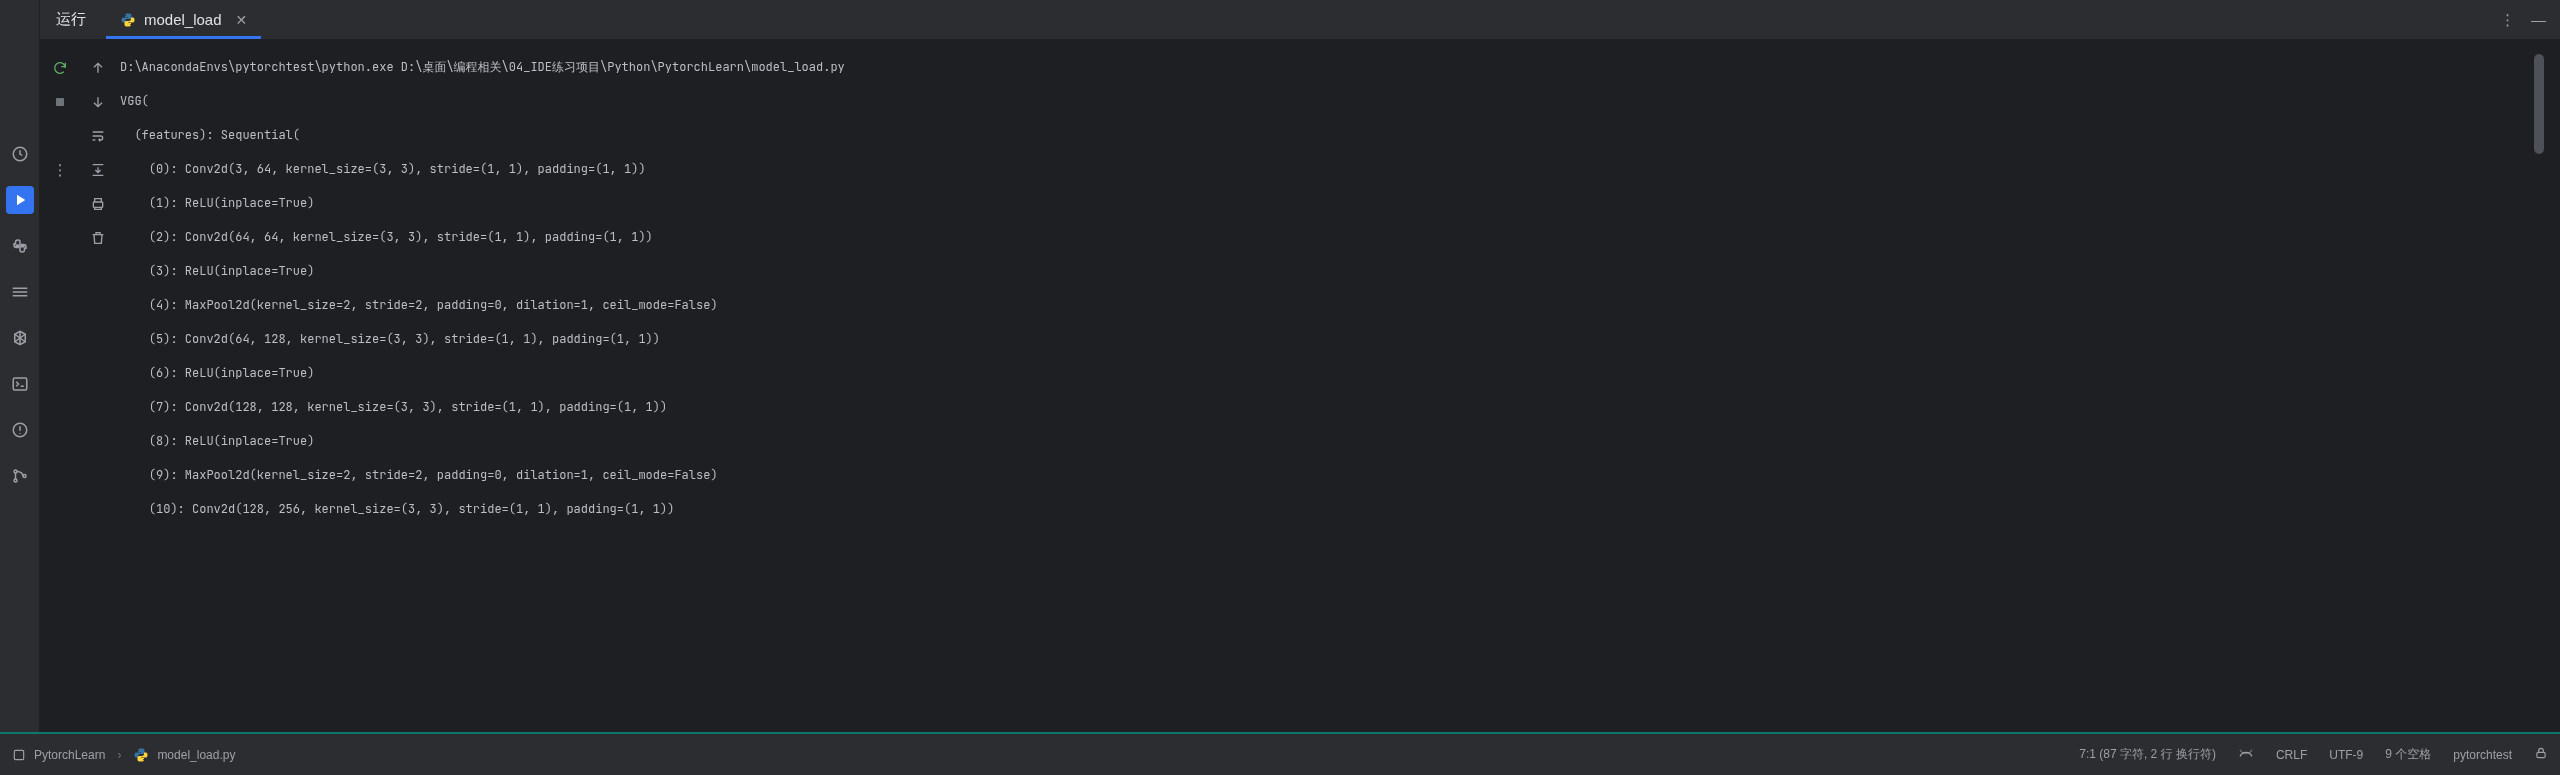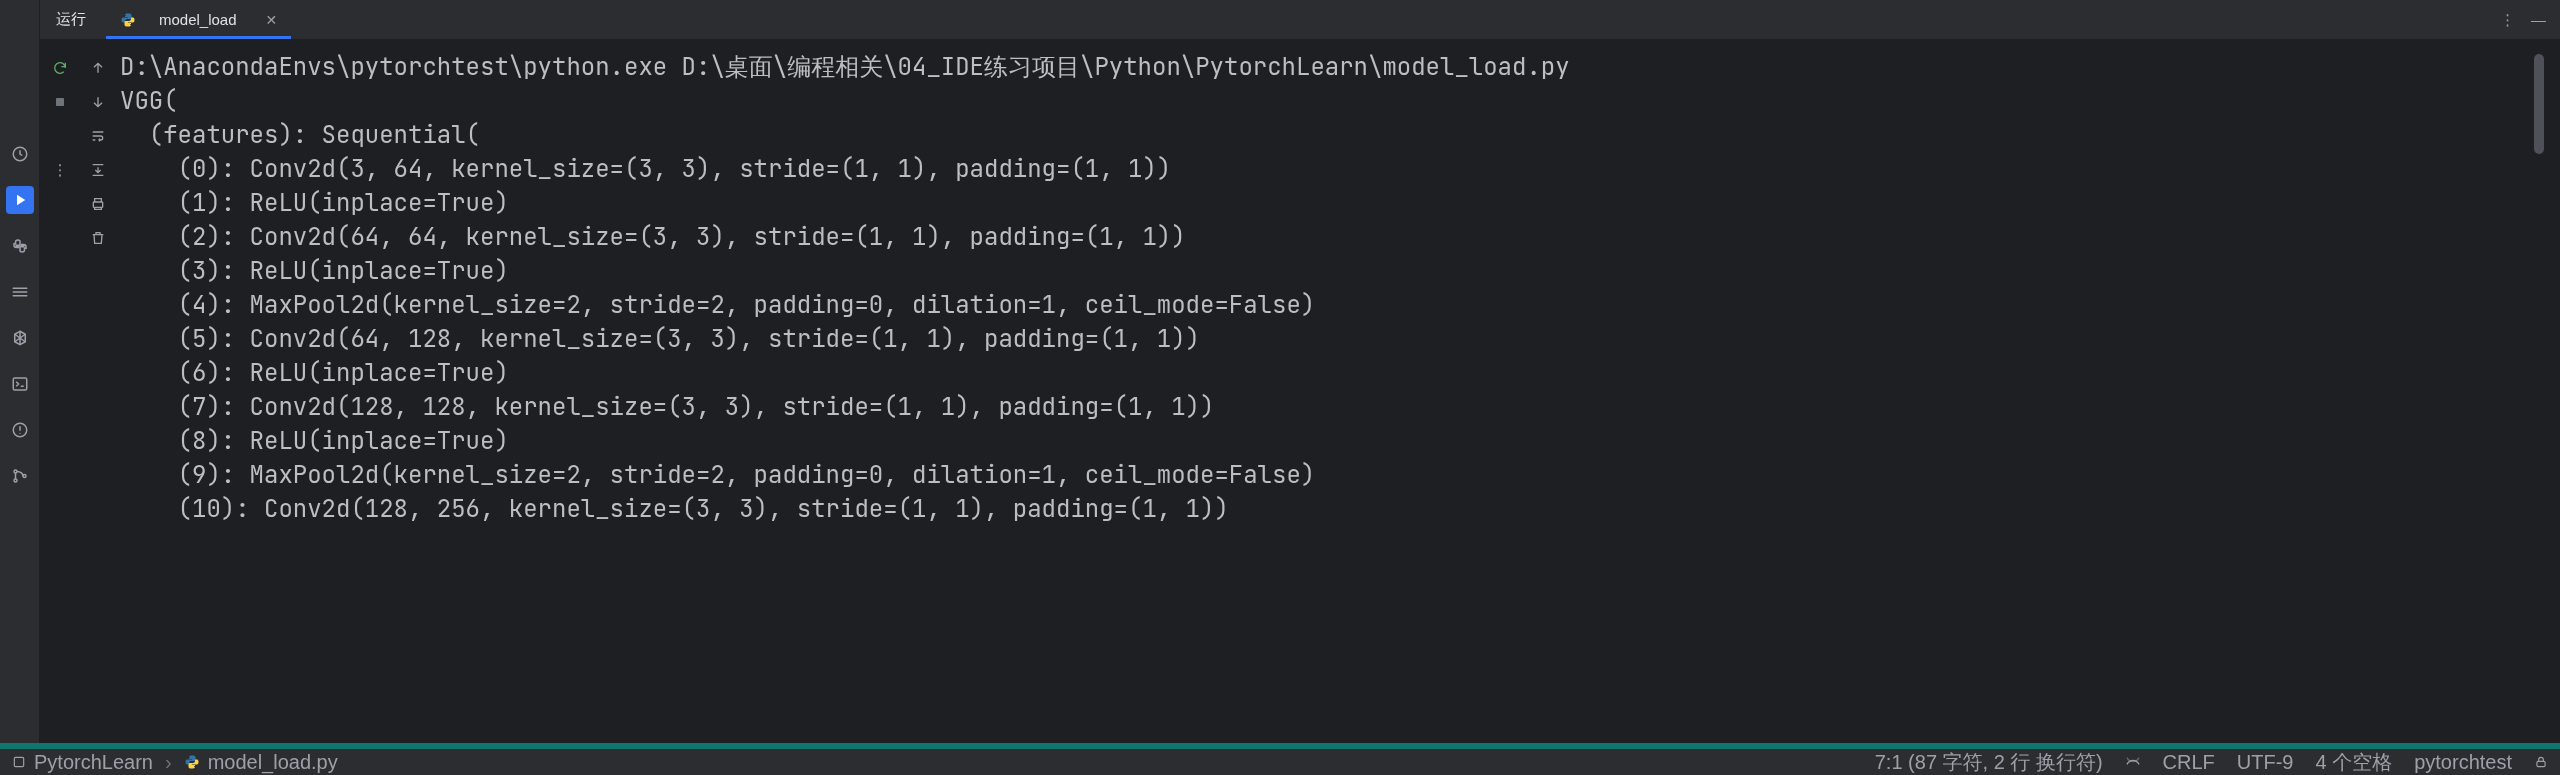--- a/index.html
+++ b/index.html
@@ -54,21 +54,21 @@
     display: flex;
     align-items: center;
     padding: 0 20px 0 16px;
     font-size: 15px;
     color: #dfe1e5;
     font-weight: 500;
   }
   .tab {
     display: flex;
     align-items: center;
-    gap: 23px;
+    gap: 8px;
     padding: 0 14px;
     font-size: 15px;
     color: #dfe1e5;
     position: relative;
     cursor: pointer;
   }
   .tab.active::after {
     content: "";
     position: absolute;
     left: 0; right: 0; bottom: 0;
@@ -119,43 +119,43 @@
   .g-sep { width: 2px; align-self: center; height: 20px; }
 
   .console {
     flex: 1;
     overflow: hidden;
     position: relative;
     margin-right: 14px;
   }
   .console-inner {
     font-family: "JetBrains Mono","Consolas",monospace;
-    font-size: 24px;
+    font-size: 12px;
     line-height: 34px;
     color: #bcbec4;
     white-space: pre;
     padding-left: 4px;
   }
   .scrollbar {
     position: absolute;
     right: 2px; top: 4px;
     width: 10px; height: 100px;
     background: #4e5157;
     border-radius: 5px;
   }
 
   
   .status-bar {
-    height: 32px;
+    height: 43px;
     background: #2b2d30;
-    border-top: 6px solid #0f766e;
+    border-top: 2px solid #0f766e;
     display: flex;
     align-items: center;
     padding: 0 12px;
-    font-size: 20px;
+    font-size: 12px;
     color: #9da0a8;
     gap: 8px;
   }
   .status-bar .crumb-icon { color: #ced0d6; display:inline-flex; }
   .status-bar .sep { color: #6f737a; margin: 0 4px; }
   .status-spacer { flex: 1; }
   .status-right { display: flex; align-items: center; gap: 22px; margin-left: 39px; }
   .status-right span { cursor: pointer; }
   .lock-ico svg { width:14px; height:14px; }
 
@@ -329,21 +329,21 @@
   <div class="status-right">
     <span>7:1 (87 字符, 2 行 换行符)</span>
     <span>
       <svg width="16" height="16" viewBox="0 0 24 24" fill="none" stroke="currentColor" stroke-width="2">
           <path d="M3 17c4-8 14-8 18 0"></path>
           <path d="M3 7c4 8 14 8 18 0" opacity="0.5"></path>
         </svg>
     </span>
     <span>CRLF</span>
     <span>UTF-9</span>
-    <span>4 个空格</span>
+    <span>9 个空格</span>
     <span>pytorchtest</span>
     <span class="lock-ico">
       <svg viewBox="0 0 24 24" fill="none" stroke="currentColor" stroke-width="2">
           <rect x="5" y="11" width="14" height="9" rx="2"></rect>
           <path d="M8 11V8a4 4 0 018 0v3"></path>
         </svg>
     </span>
   </div>
 </div>
 

